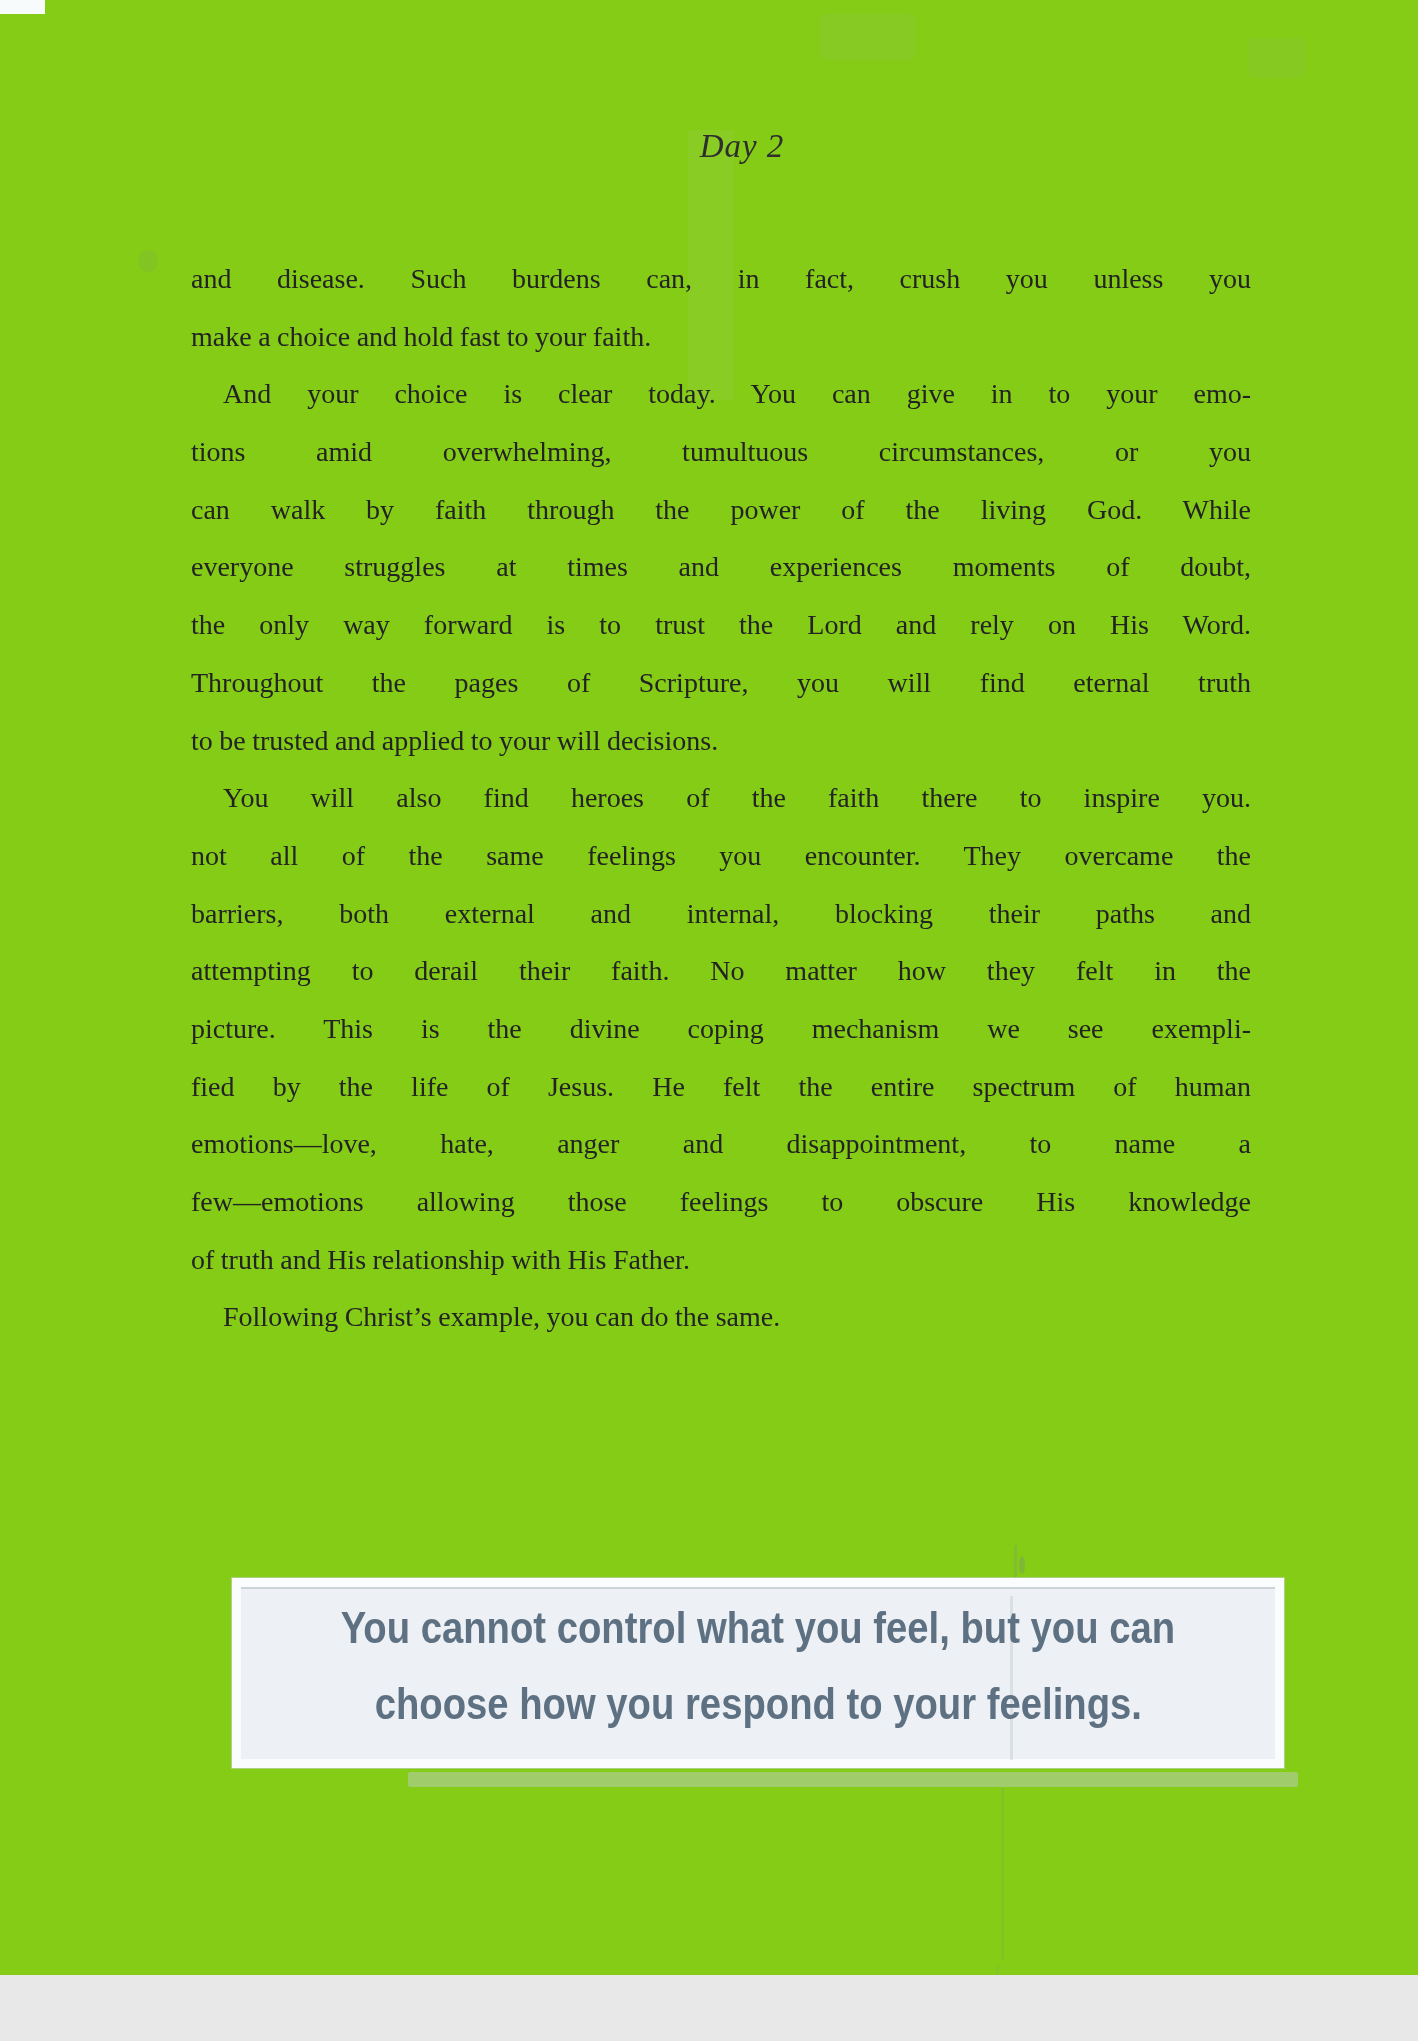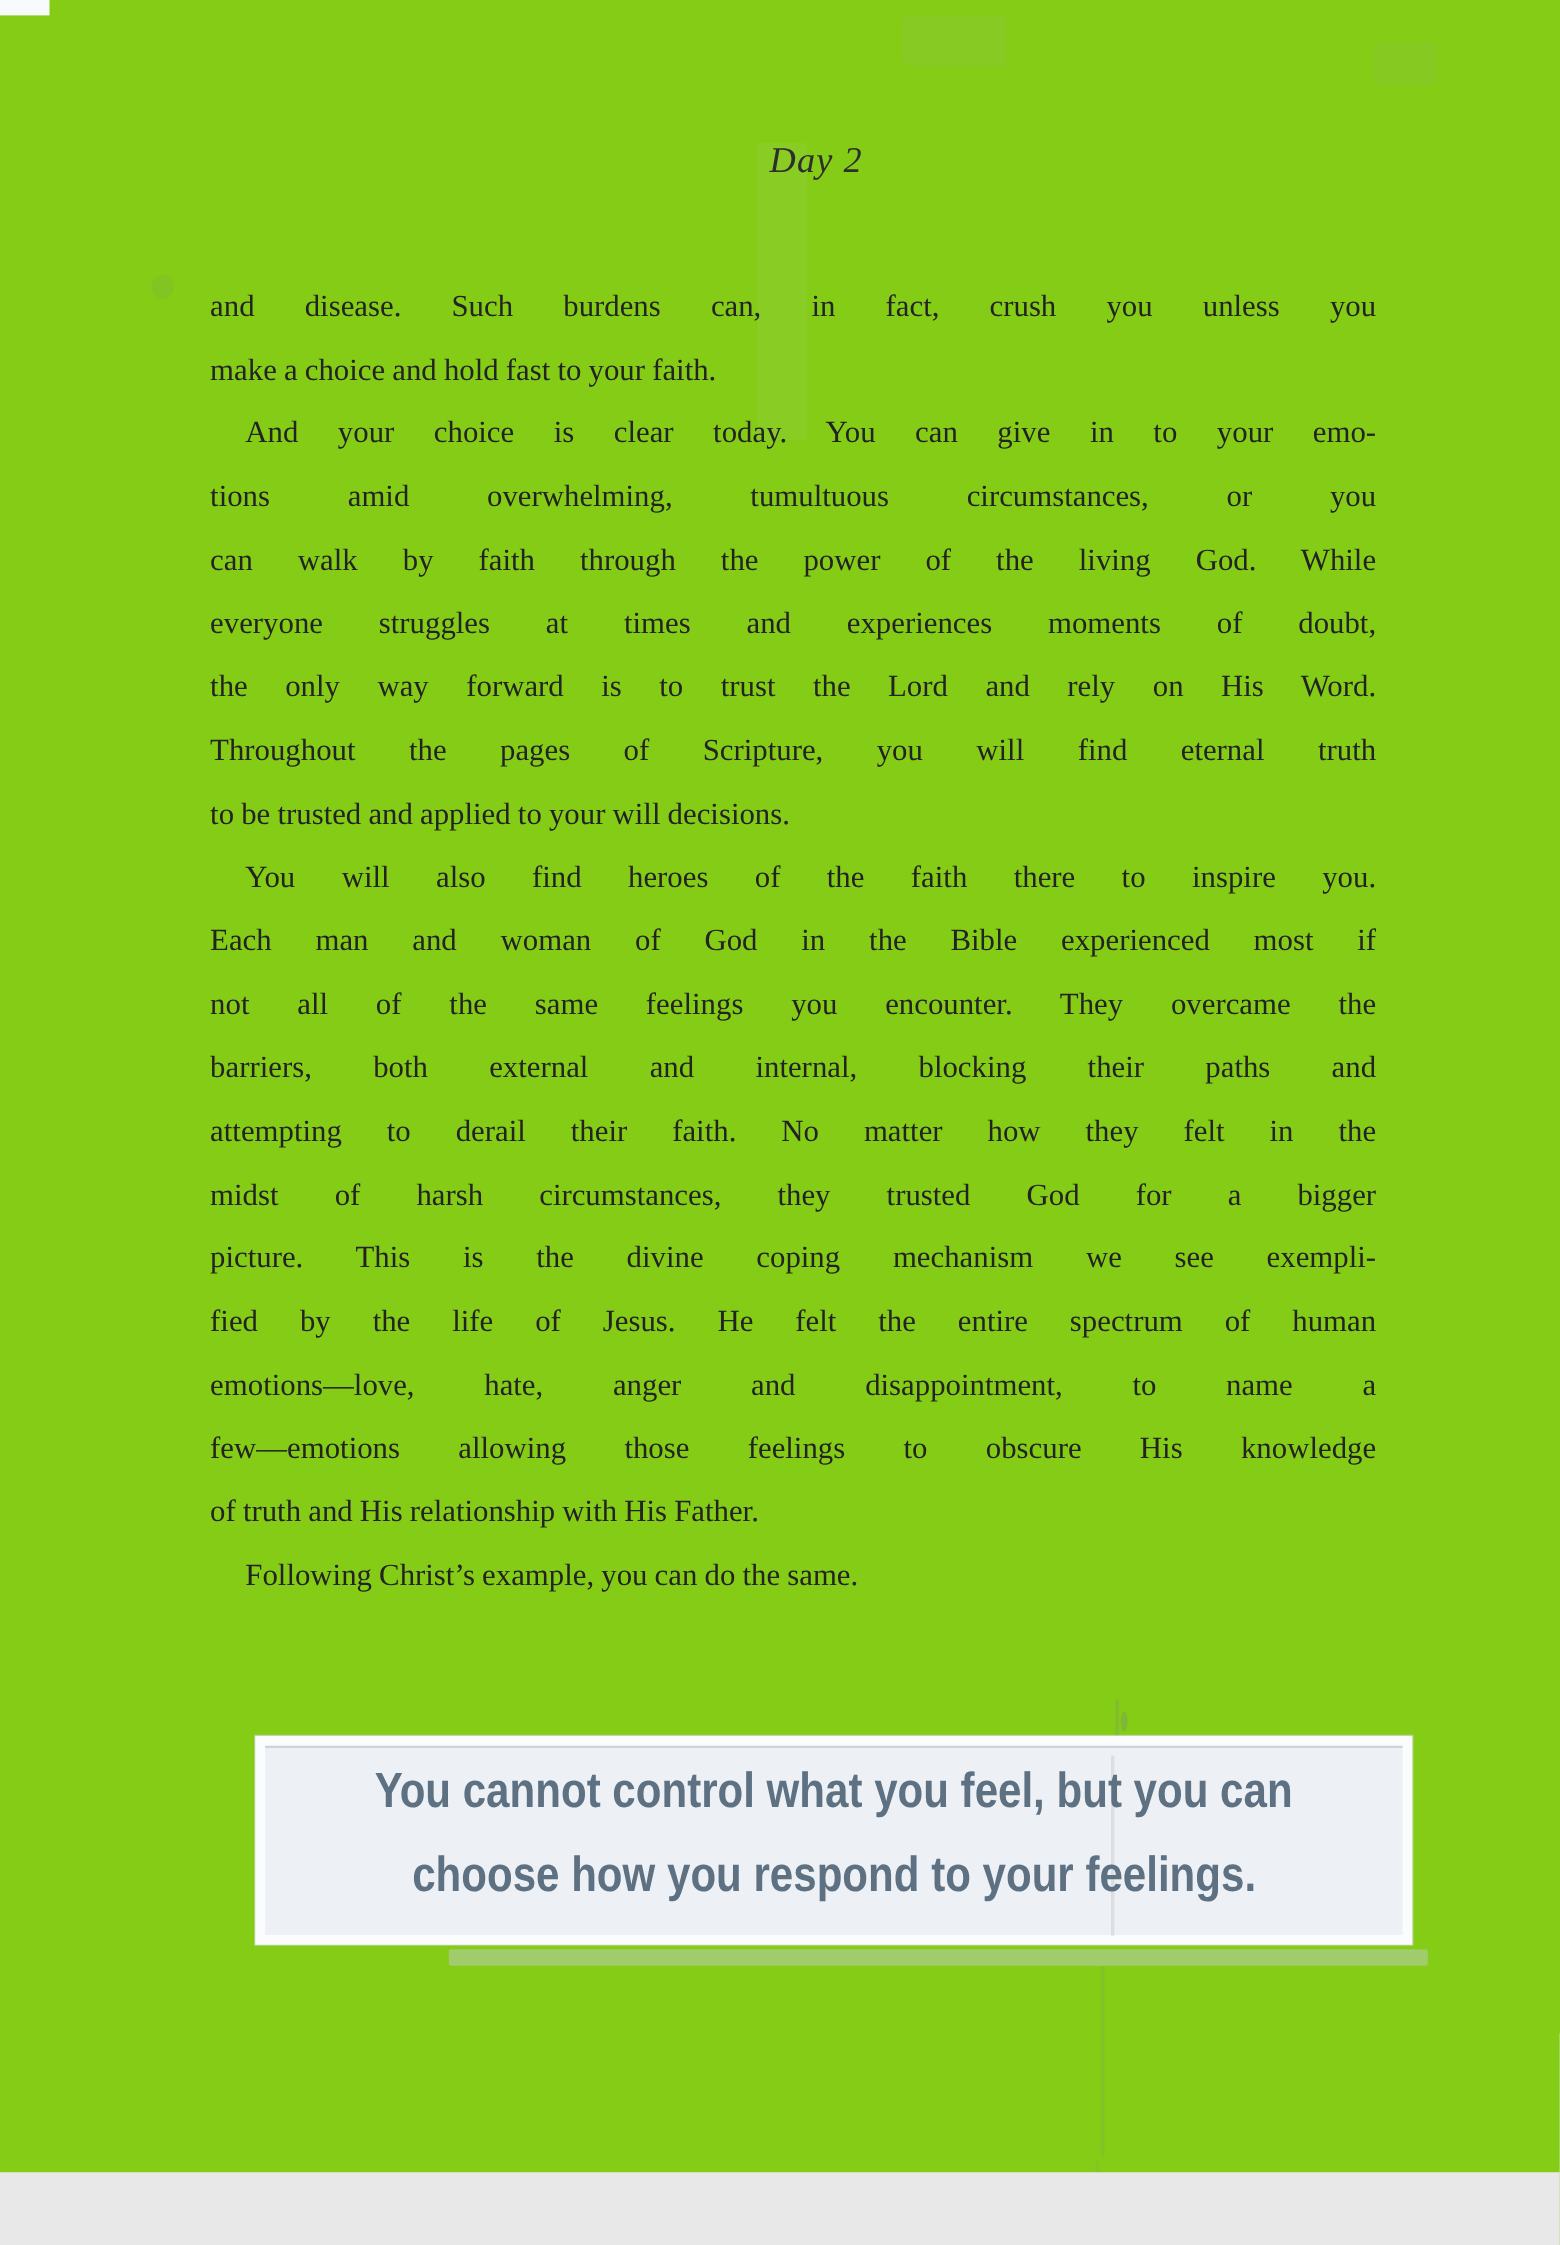--- a/index.html
+++ b/index.html
@@ -93,25 +93,23 @@
       <div class="line">and disease. Such burdens can, in fact, crush you unless you</div>
       <div class="line last">make a choice and hold fast to your faith.</div>
       <div class="line indent">And your choice is clear today. You can give in to your emo-</div>
       <div class="line">tions amid overwhelming, tumultuous circumstances, or you</div>
       <div class="line">can walk by faith through the power of the living God. While</div>
       <div class="line">everyone struggles at times and experiences moments of doubt,</div>
       <div class="line">the only way forward is to trust the Lord and rely on His Word.</div>
       <div class="line">Throughout the pages of Scripture, you will find eternal truth</div>
       <div class="line last">to be trusted and applied to your will decisions.</div>
       <div class="line indent">You will also find heroes of the faith there to inspire you.</div>
-      <div class="line">Each man and woman of God in the Bible experienced most if</div>
       <div class="line">not all of the same feelings you encounter. They overcame the</div>
       <div class="line">barriers, both external and internal, blocking their paths and</div>
       <div class="line">attempting to derail their faith. No matter how they felt in the</div>
-      <div class="line">midst of harsh circumstances, they trusted God for a bigger</div>
       <div class="line">picture. This is the divine coping mechanism we see exempli-</div>
       <div class="line">fied by the life of Jesus. He felt the entire spectrum of human</div>
       <div class="line">emotions—love, hate, anger and disappointment, to name a</div>
       <div class="line">few—emotions allowing those feelings to obscure His knowledge</div>
       <div class="line last">of truth and His relationship with His Father.</div>
       <div class="line indent last">Following Christ’s example, you can do the same.</div>
     </div>
 
   <div class="quote-box">
     <div class="quote-panel"></div>

